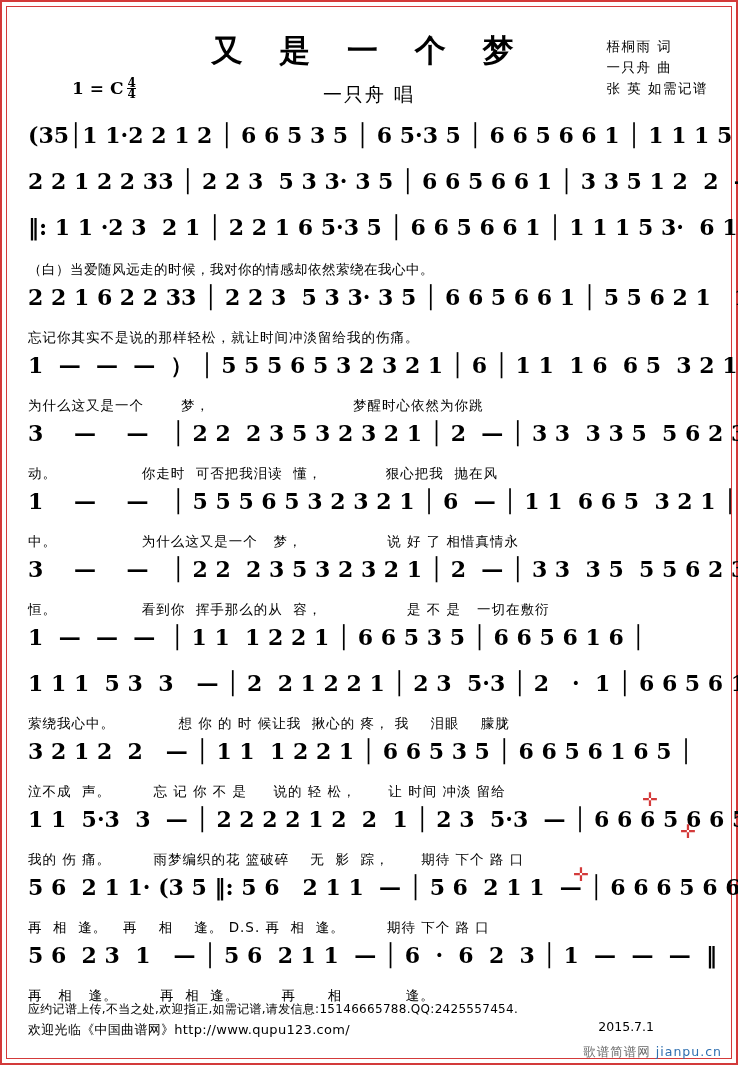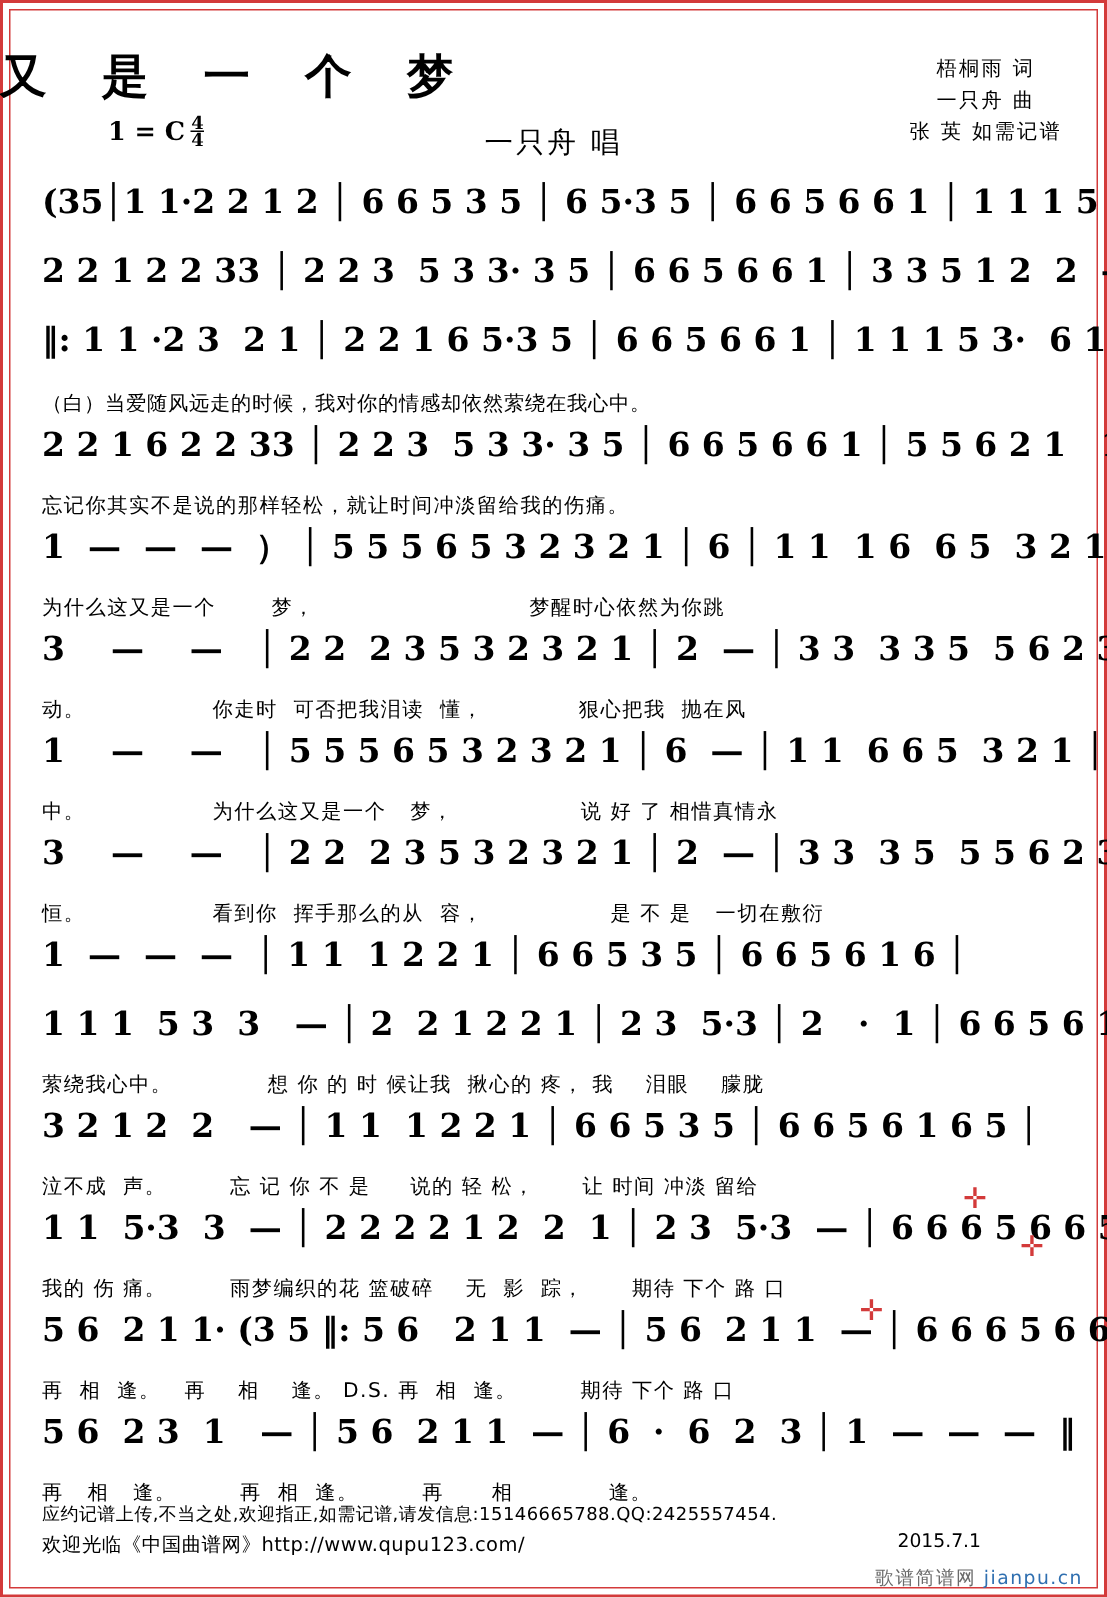--- a/index.html
+++ b/index.html
@@ -16,27 +16,27 @@
     border:2px solid #d33a3a;
     box-sizing:border-box;
   }
   .inner{
     position:absolute;inset:4px;
     border:1px solid #d33a3a;
     box-sizing:border-box;
   }
   
   .title{
-    position:absolute;top:30px;left:0;width:738px;text-align:left;
+    position:absolute;top:30px;left:0;width:738px;text-align:center;
     font-family:"DejaVu Sans","Liberation Sans",sans-serif;
     font-size:31px;font-weight:bold;letter-spacing:13px;
   }
   .credits{
     position:absolute;top:36px;right:30px;
-    font-size:13.5px;line-height:21px;text-align:center;
+    font-size:13.5px;line-height:21px;text-align:left;
     letter-spacing:1.5px;
   }
   .singer{
     position:absolute;top:82px;left:0;width:738px;text-align:center;
     font-size:19px;letter-spacing:2px;
   }
   .keysig{
     position:absolute;top:78px;left:72px;
     font-size:17px;font-weight:bold;
     font-family:"DejaVu Serif","Liberation Serif",serif;

